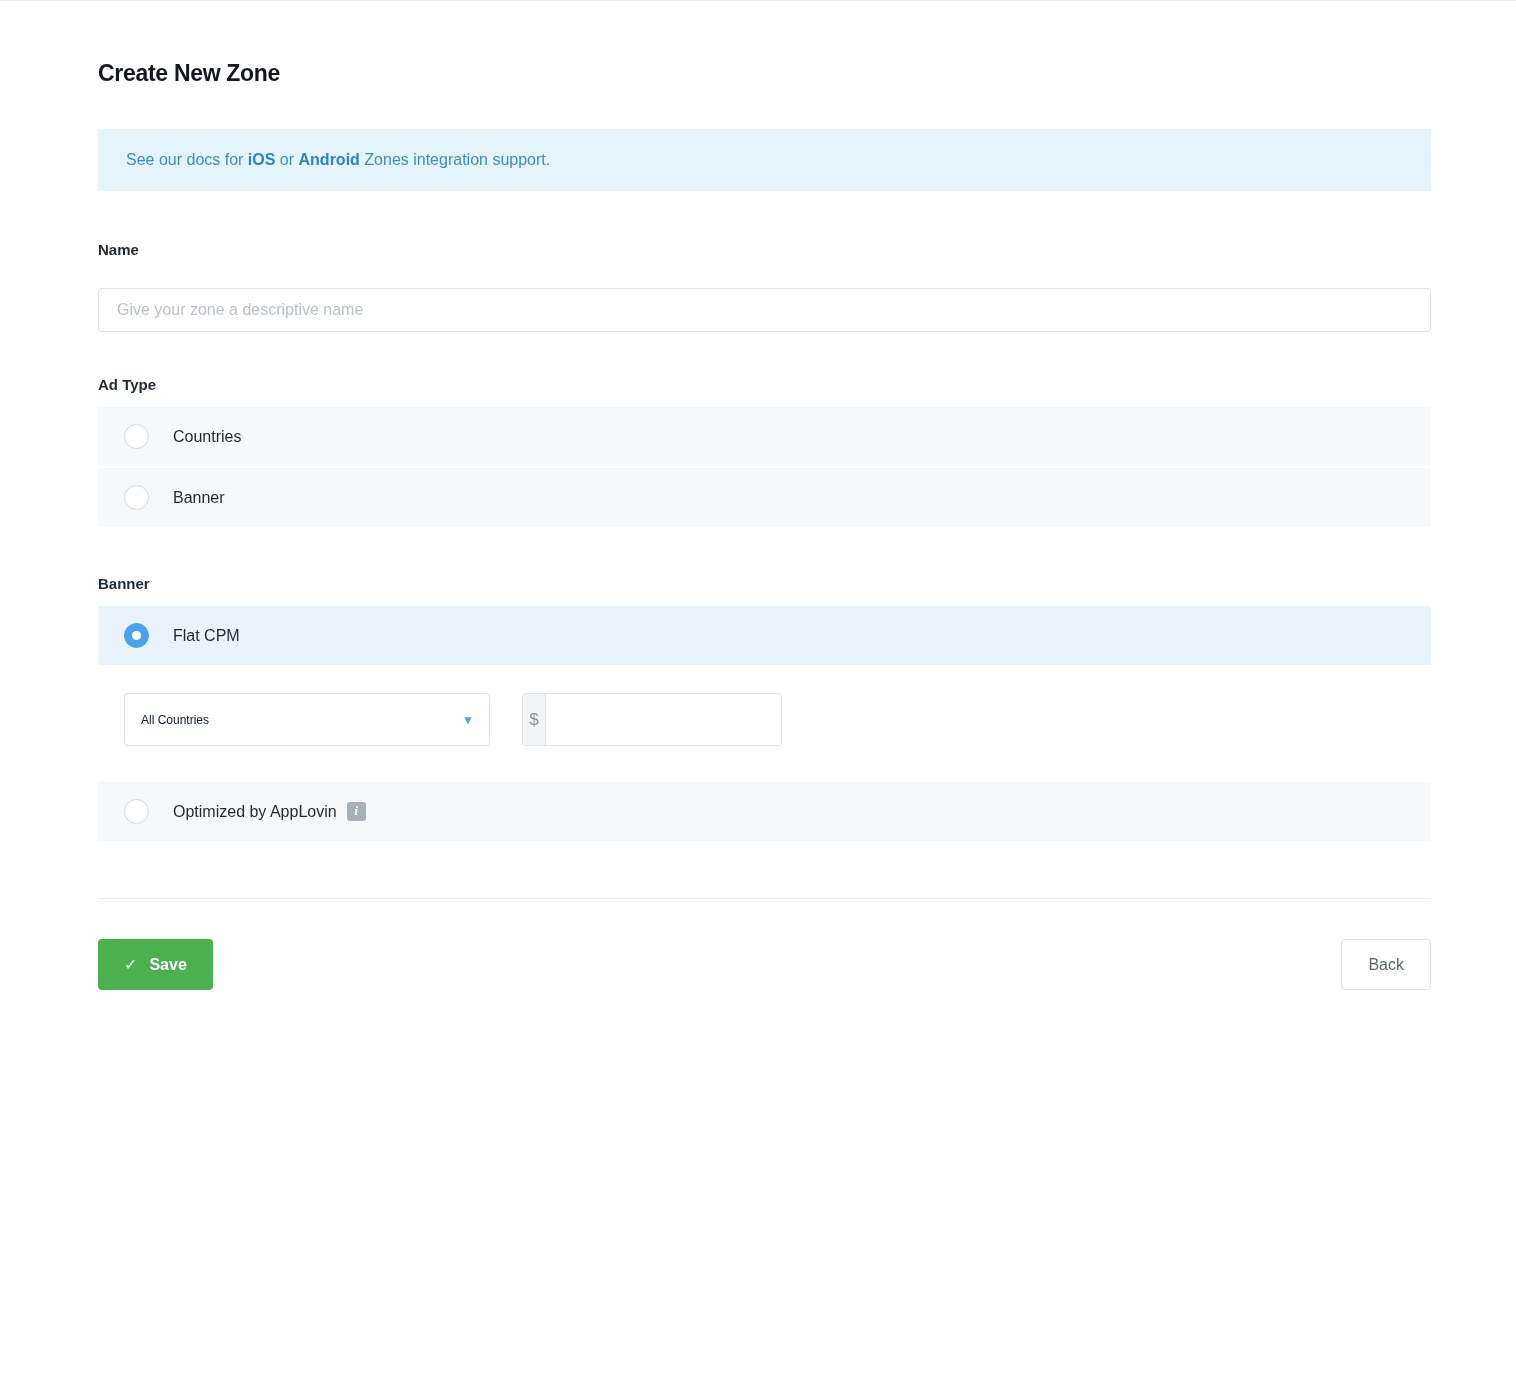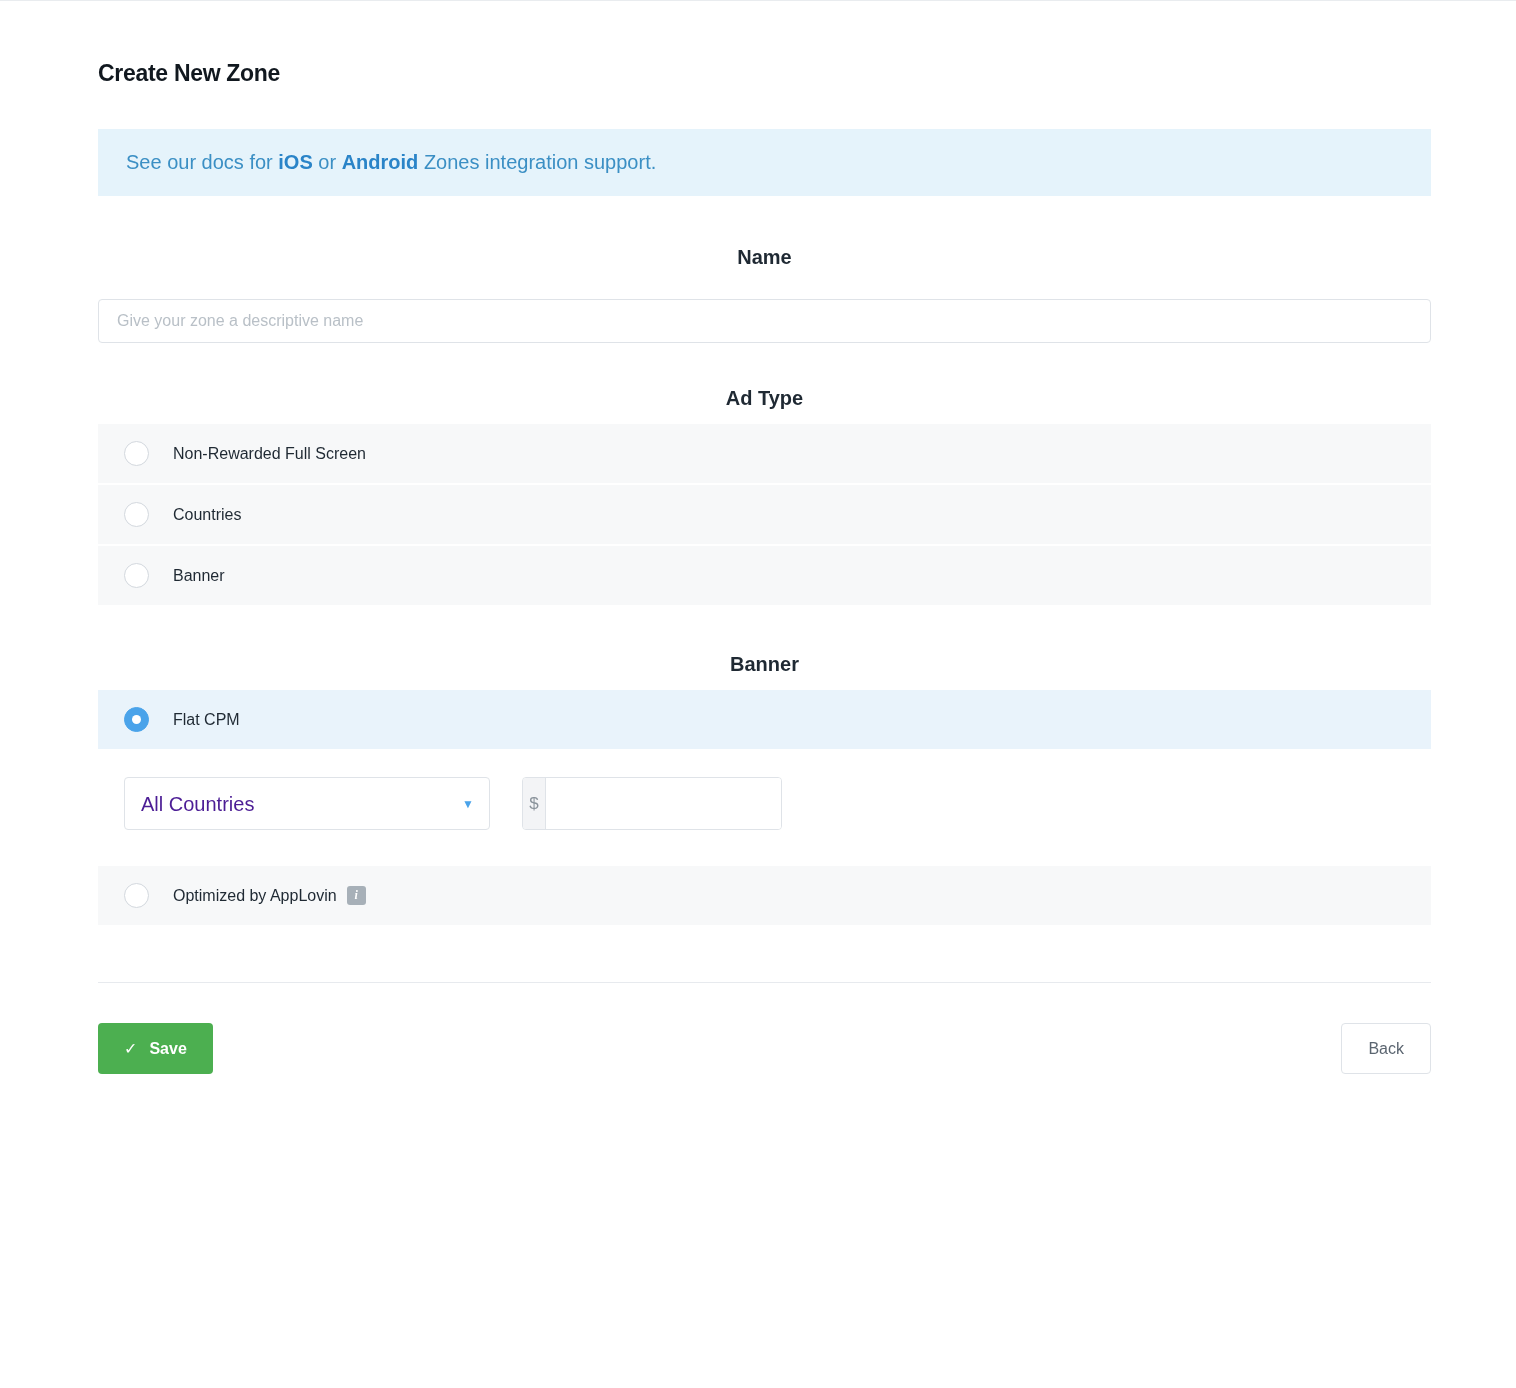--- a/index.html
+++ b/index.html
@@ -29,37 +29,36 @@
   .page-title {
     font-size: 23px;
     font-weight: bold;
     letter-spacing: -0.3px;
     margin: 0 0 42px 0;
     color: #11181f;
   }
   .info-banner {
     background: #e5f3fb;
     color: #3b8fc4;
-    font-size: 20px;
+    font-size: 16px;
     padding: 22px 28px;
     width: 1333px;
     margin-bottom: 50px;
   }
   .info-banner a {
     color: #2a84c8;
     font-weight: bold;
     text-decoration: none;
     cursor: pointer;
   }
   .field-label {
-    font-size: 20px;
+    font-size: 15px;
     font-weight: bold;
     color: #1f2933;
     margin-bottom: 14px;
-    text-align: center;
   }
   .text-input {
     width: 1333px;
     height: 44px;
     border: 1px solid #dfe3e8;
     border-radius: 4px;
     padding: 0 18px;
     font-size: 16px;
     color: #1f2933;
     outline: none;
@@ -135,22 +134,22 @@
     position: relative;
     width: 366px;
     height: 53px;
   }
   select.country-select {
     width: 366px;
     height: 53px;
     border: 1px solid #dfe3e8;
     border-radius: 4px;
     background: #ffffff;
-    font-size: 20px;
-    color: #4c1d95;
+    font-size: 12px;
+    color: #0f172a;
     padding: 0 40px 0 16px;
     appearance: none;
     -webkit-appearance: none;
     outline: none;
     font-family: "Liberation Sans", sans-serif;
     cursor: pointer;
   }
   .select-chevron {
     position: absolute;
     right: 16px;
@@ -246,24 +245,20 @@
 
     <div class="group name-group">
       <div class="field-label">Name</div>
       <input class="text-input" type="text" placeholder="Give your zone a descriptive name" style="">
     </div>
 
 
     <div class="group">
       <div class="field-label">Ad Type</div>
 
-      <div class="option-row">
-        <span class="radio"></span>
-        <span class="option-label">Non-Rewarded Full Screen</span>
-      </div>
 
       <div class="option-row">
         <span class="radio"></span>
         <span class="option-label">Countries</span>
       </div>
 
       <div class="option-row">
         <span class="radio"></span>
         <span class="option-label">Banner</span>
       </div>

